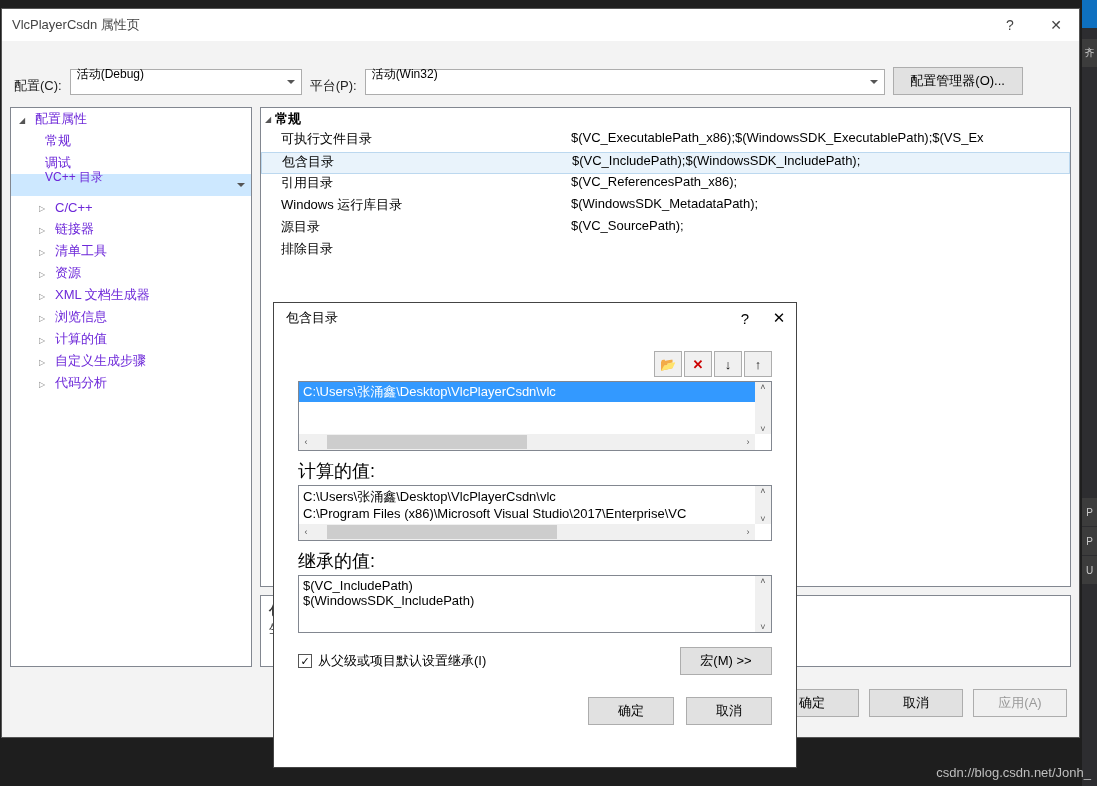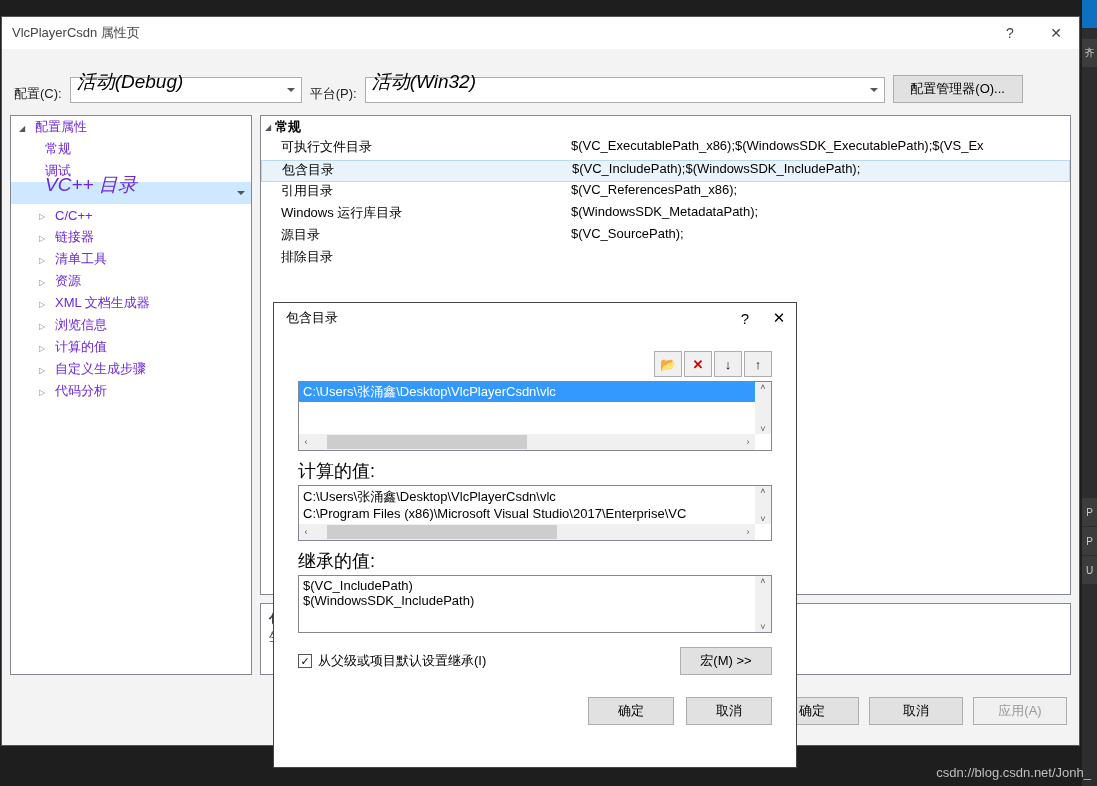--- a/index.html
+++ b/index.html
@@ -1,32 +1,32 @@
 <!DOCTYPE html>
 <html><head>
 <meta charset="utf-8">
 <style>
   * { box-sizing: border-box; font-family: "Microsoft YaHei", "Segoe UI", sans-serif; }
   html, body { margin: 0; padding: 0; background: #1e1e1e; width: 1097px; height: 786px; overflow: hidden; }
 
   
   .dlg-main {
-    position: absolute; left: 1px; top: 16px; width: 1079px; height: 730px;
+    position: absolute; left: 1px; top: 8px; width: 1079px; height: 730px;
     background: #f3f3f3; border: 1px solid #555;
   }
   .titlebar {
     height: 32px; background: #fff; display: flex; align-items: center;
     font-size: 13px; color: #444; padding-left: 10px;
   }
   .title-spacer { flex: 1; }
   .title-btn { width: 46px; height: 32px; display: flex; align-items: center; justify-content: center; color: #444; font-size: 14px; }
 
   .top-row { display: flex; align-items: flex-end; gap: 8px; padding: 26px 12px 10px 12px; font-size: 13px; }
   .top-row label { color: #222; }
-  .sel { border: 1px solid #adadad; background: #fff; height: 26px; font-size: 19px; padding: 0 22px 16px 6px; position: relative; display: inline-flex; align-items: center; font-style: italic; }
+  .sel { border: 1px solid #adadad; background: #fff; height: 26px; font-size: 12px; padding: 0 22px 16px 6px; position: relative; display: inline-flex; align-items: center; }
   .sel::after { content: ""; position: absolute; right: 6px; top: 50%; margin-top: -2px; border: 4px solid transparent; border-top-color: #555; }
   .sel.c { width: 232px; }
   .sel.p { width: 520px; }
   .btn { border: 1px solid #adadad; background: #e1e1e1; height: 28px; min-width: 130px; font-size: 13px; display: inline-flex; align-items: center; justify-content: center; }
 
   .dlg-body { position: absolute; left: 8px; top: 98px; right: 8px; bottom: 70px; display: flex; }
   .tree { width: 242px; border: 1px solid #828790; background: #fff; font-size: 13px; overflow: hidden; }
   .tree-row { height: 22px; display: flex; align-items: center; padding-left: 8px; color: #6d28d9; }
   .tree-row.lvl1 { padding-left: 28px; }
   .tree-row.lvl1b { padding-left: 34px; }

